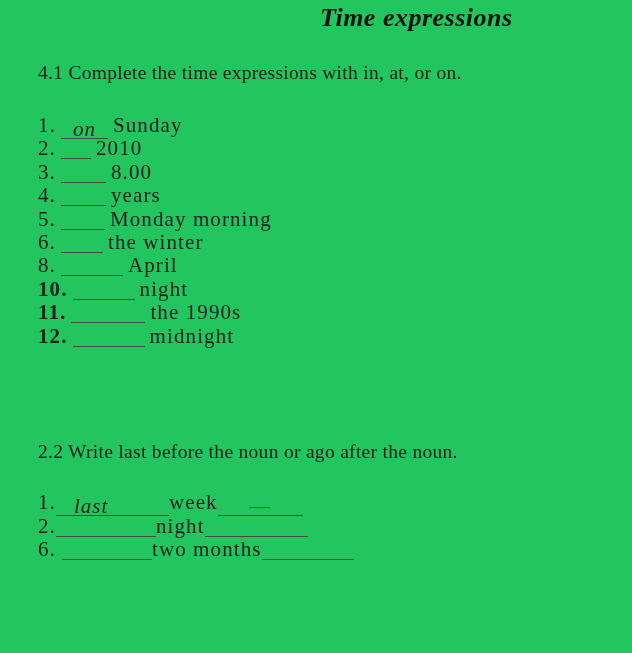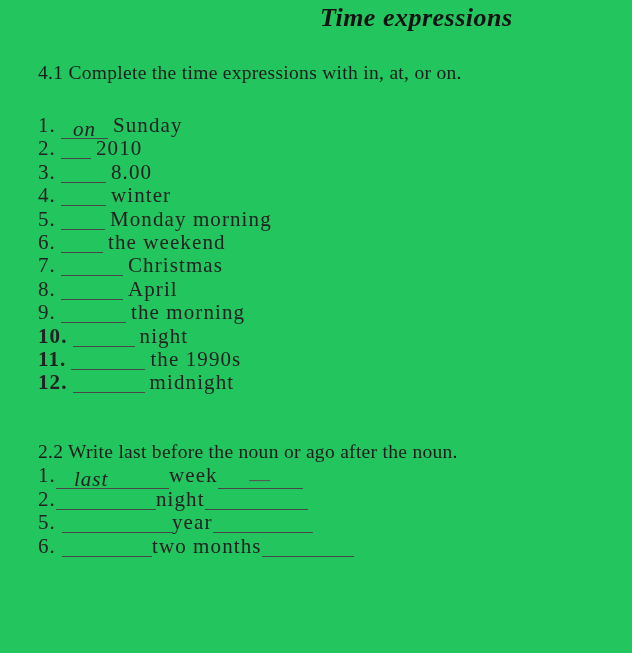--- a/index.html
+++ b/index.html
@@ -20,21 +20,21 @@
     position:absolute;left:38px;
     font-size:19.5px;letter-spacing:0.3px;white-space:nowrap;color:#1c1c1c;
   }
   .h1{top:62px;}
   .h2{top:441px;text-align:center;}
   .list{
     position:absolute;left:38px;
     font-size:21px;letter-spacing:1.1px;color:#222222;
   }
   .list-1{top:105px;margin-top:9px;}
-  .list-2{top:464px;}
+  .list-2{top:491px;}
   .row{white-space:nowrap;height:23.4px;line-height:23.4px;}
   .list-2 .row{height:23.6px;line-height:23.6px;}
   .num{display:inline-block;}
   .list-1 .num{margin-right:5px;min-width:17px;}
   .list-1 .wide-num{min-width:28px;font-weight:bold;}
   .blank{
     display:inline-block;
     height:18px;line-height:18px;
     border-bottom:1.5px solid #474747;
     vertical-align:-4px;
@@ -59,33 +59,30 @@
 <div class="page">
 
   <div class="doc-title">Time expressions</div>
 
   <div class="sec-heading h1">4.1 Complete the time expressions with in, at, or on.</div>
 
   <div class="list list-1">
     <div class="row"><span class="num">1.</span><span class="blank ans w47">on</span><span class="word">Sunday</span></div>
     <div class="row"><span class="num">2.</span><span class="blank w30"></span><span class="word">2010</span></div>
     <div class="row"><span class="num">3.</span><span class="blank w45"></span><span class="word">8.00</span></div>
-    <div class="row"><span class="num">4.</span><span class="blank w45"></span><span class="word">winter</span></div>
+    <div class="row"><span class="num">4.</span><span class="blank w45"></span><span class="word">years</span></div>
     <div class="row"><span class="num">5.</span><span class="blank w44"></span><span class="word">Monday morning</span></div>
-    <div class="row"><span class="num">6.</span><span class="blank w42"></span><span class="word">the weekend</span></div>
-    <div class="row"><span class="num">7.</span><span class="blank w62"></span><span class="word">Christmas</span></div>
+    <div class="row"><span class="num">6.</span><span class="blank w42"></span><span class="word">the winter</span></div>
     <div class="row"><span class="num">8.</span><span class="blank w62"></span><span class="word">April</span></div>
-    <div class="row"><span class="num">9.</span><span class="blank w65"></span><span class="word">the morning</span></div>
     <div class="row"><span class="num wide-num">10.</span><span class="blank w62"></span><span class="word">night</span></div>
     <div class="row"><span class="num wide-num">11.</span><span class="blank w74"></span><span class="word">the 1990s</span></div>
     <div class="row"><span class="num wide-num">12.</span><span class="blank w72"></span><span class="word">midnight</span></div>
   </div>
 
   <div class="sec-heading h2">2.2 Write last before the noun or ago after the noun.</div>
 
   <div class="list list-2">
     <div class="row"><span class="num">1.</span><span class="blank ans ans-left w95">last</span><span class="word">week</span><span class="blank dash w85">—</span></div>
     <div class="row"><span class="num">2.</span><span class="blank w100"></span><span class="word">night</span><span class="blank w103"></span></div>
-    <div class="row"><span class="num">5.</span><span class="blank sp w110"></span><span class="word">year</span><span class="blank w100"></span></div>
     <div class="row"><span class="num">6.</span><span class="blank sp w90"></span><span class="word">two months</span><span class="blank w92"></span></div>
   </div>
 
 </div>
 
 </body></html>

